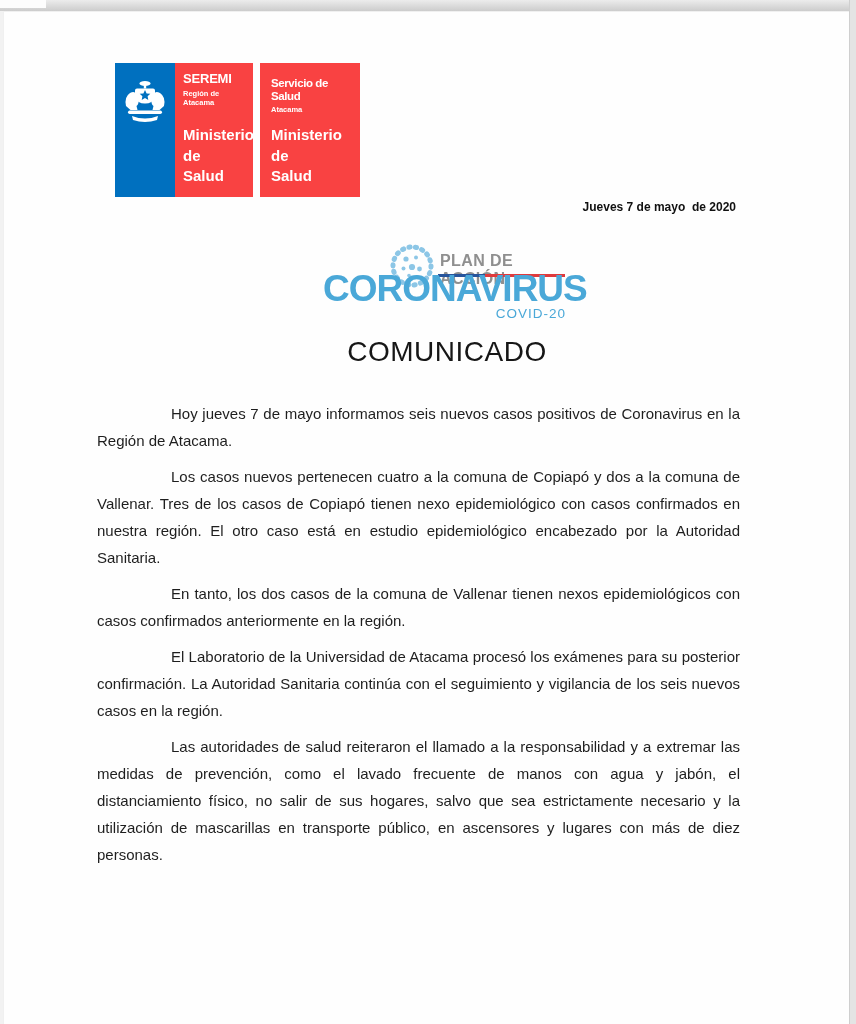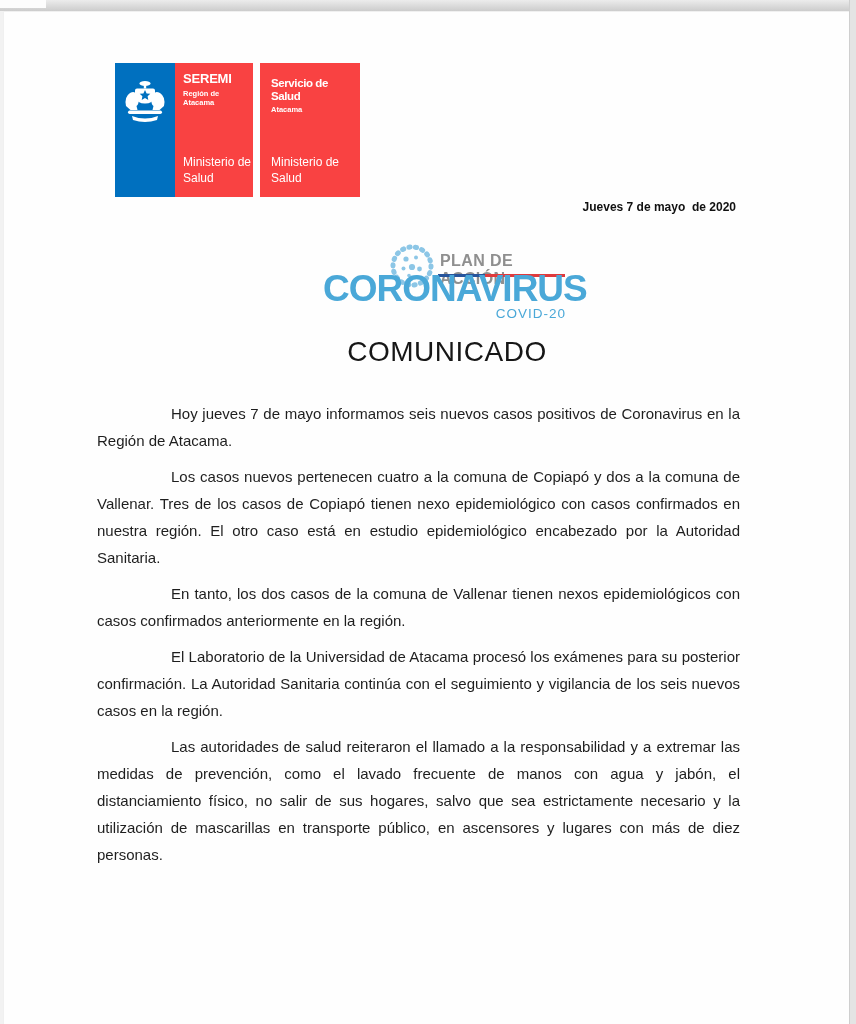--- a/index.html
+++ b/index.html
@@ -42,21 +42,21 @@
   }
   .logo-servicio {
     position: relative; width: 100px; background: var(--logo-red);
     box-sizing: border-box; padding: 14px 8px 0 11px;
   }
   .logo-title { font-weight: bold; font-size: 13px; line-height: 1.1; letter-spacing: -0.2px; }
   .logo-title-sm { font-weight: bold; font-size: 11.5px; line-height: 1.1; letter-spacing: -0.4px; }
   .logo-sub { font-size: 7.5px; font-weight: bold; margin-top: 3px; letter-spacing: 0; }
   .logo-ministry {
     position: absolute; left: 8px; bottom: 11px;
-    font-size: 12px; font-weight: normal; line-height: 1.35;
+    font-size: 15px; font-weight: bold; line-height: 1.35;
   }
   .logo-servicio .logo-ministry { left: 11px; }
   .coat { margin-top: 16px; }
 
   
   .doc-date {
     position: absolute; right: 113px; top: 189px;
     font-size: 12px; font-weight: bold; color: #111111;
     white-space: pre;
   }

